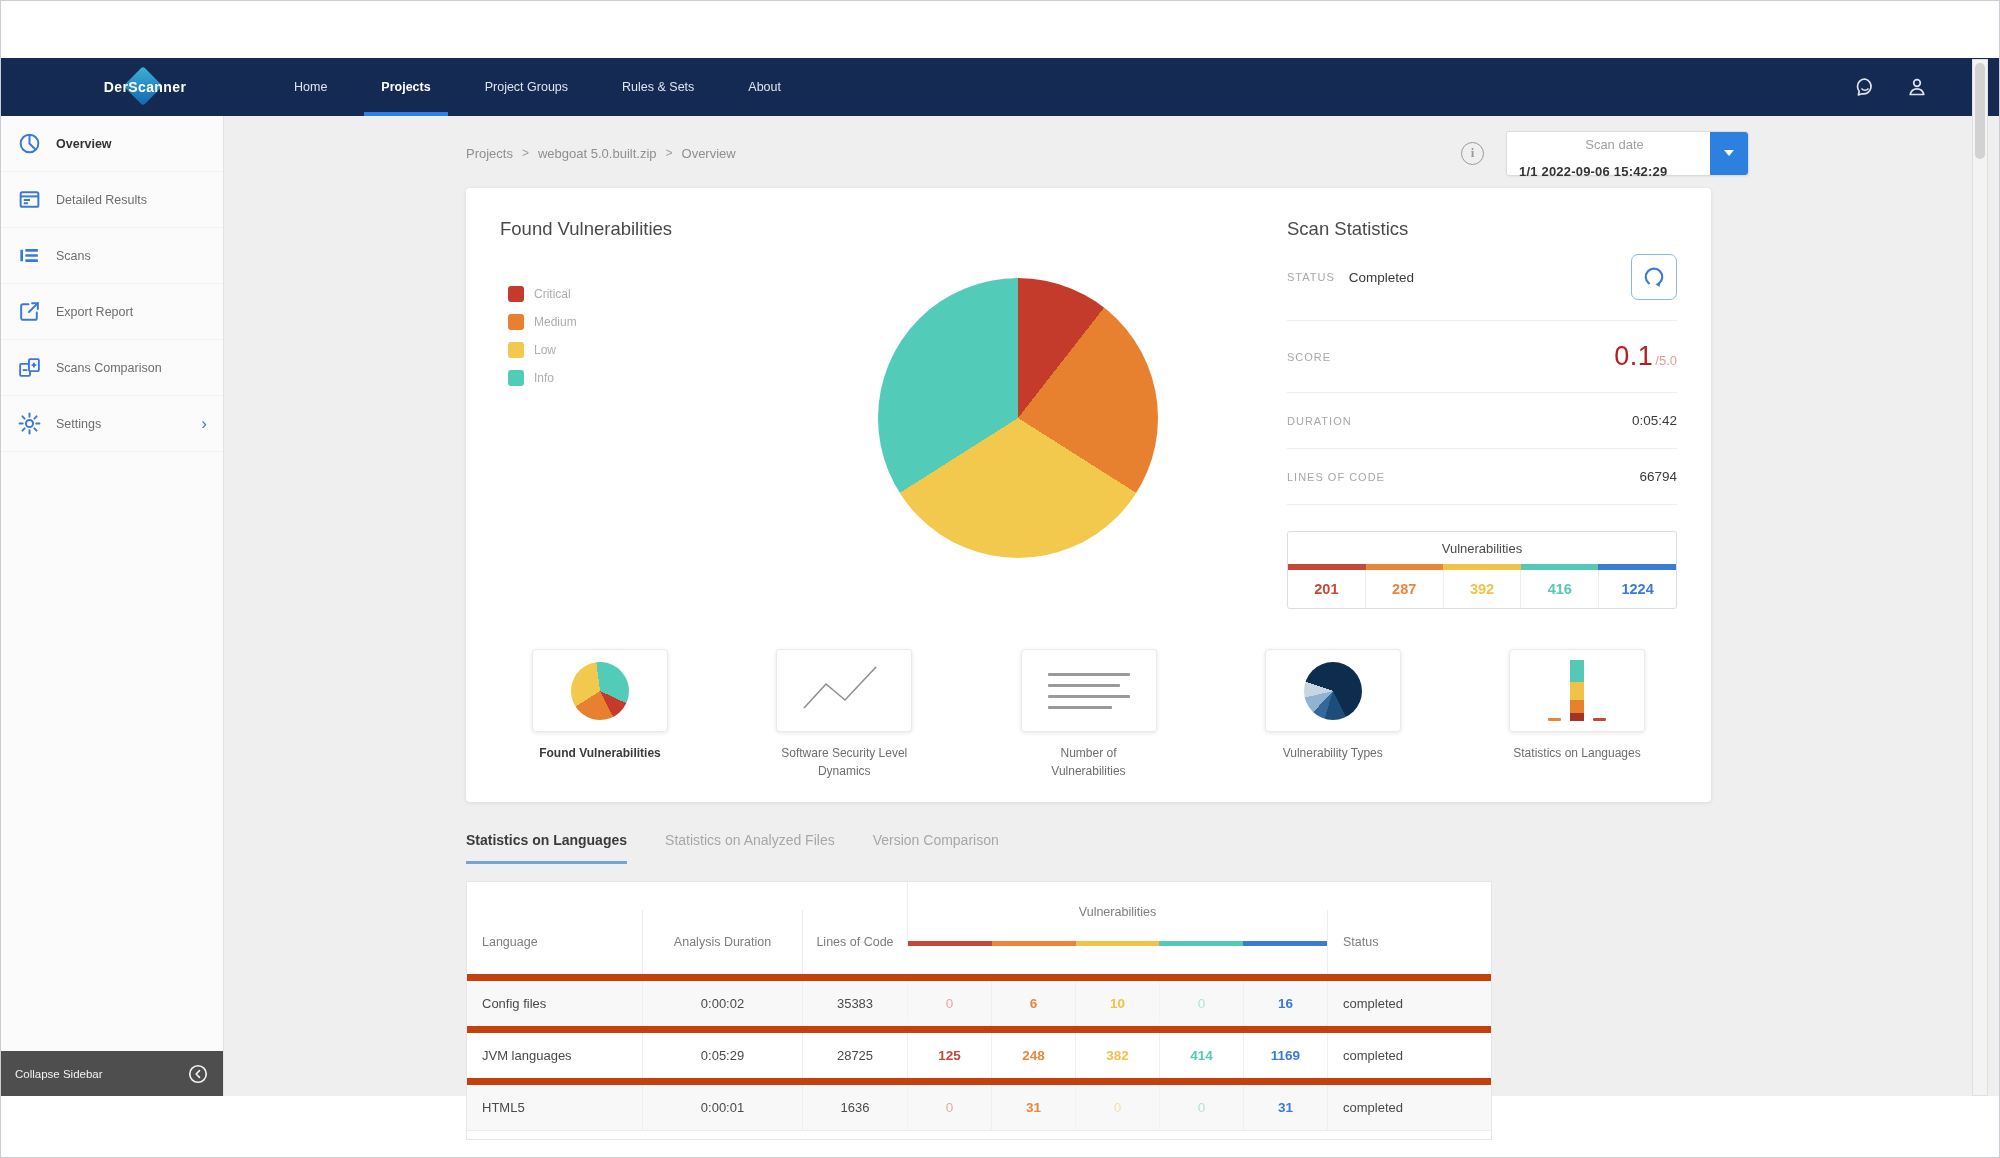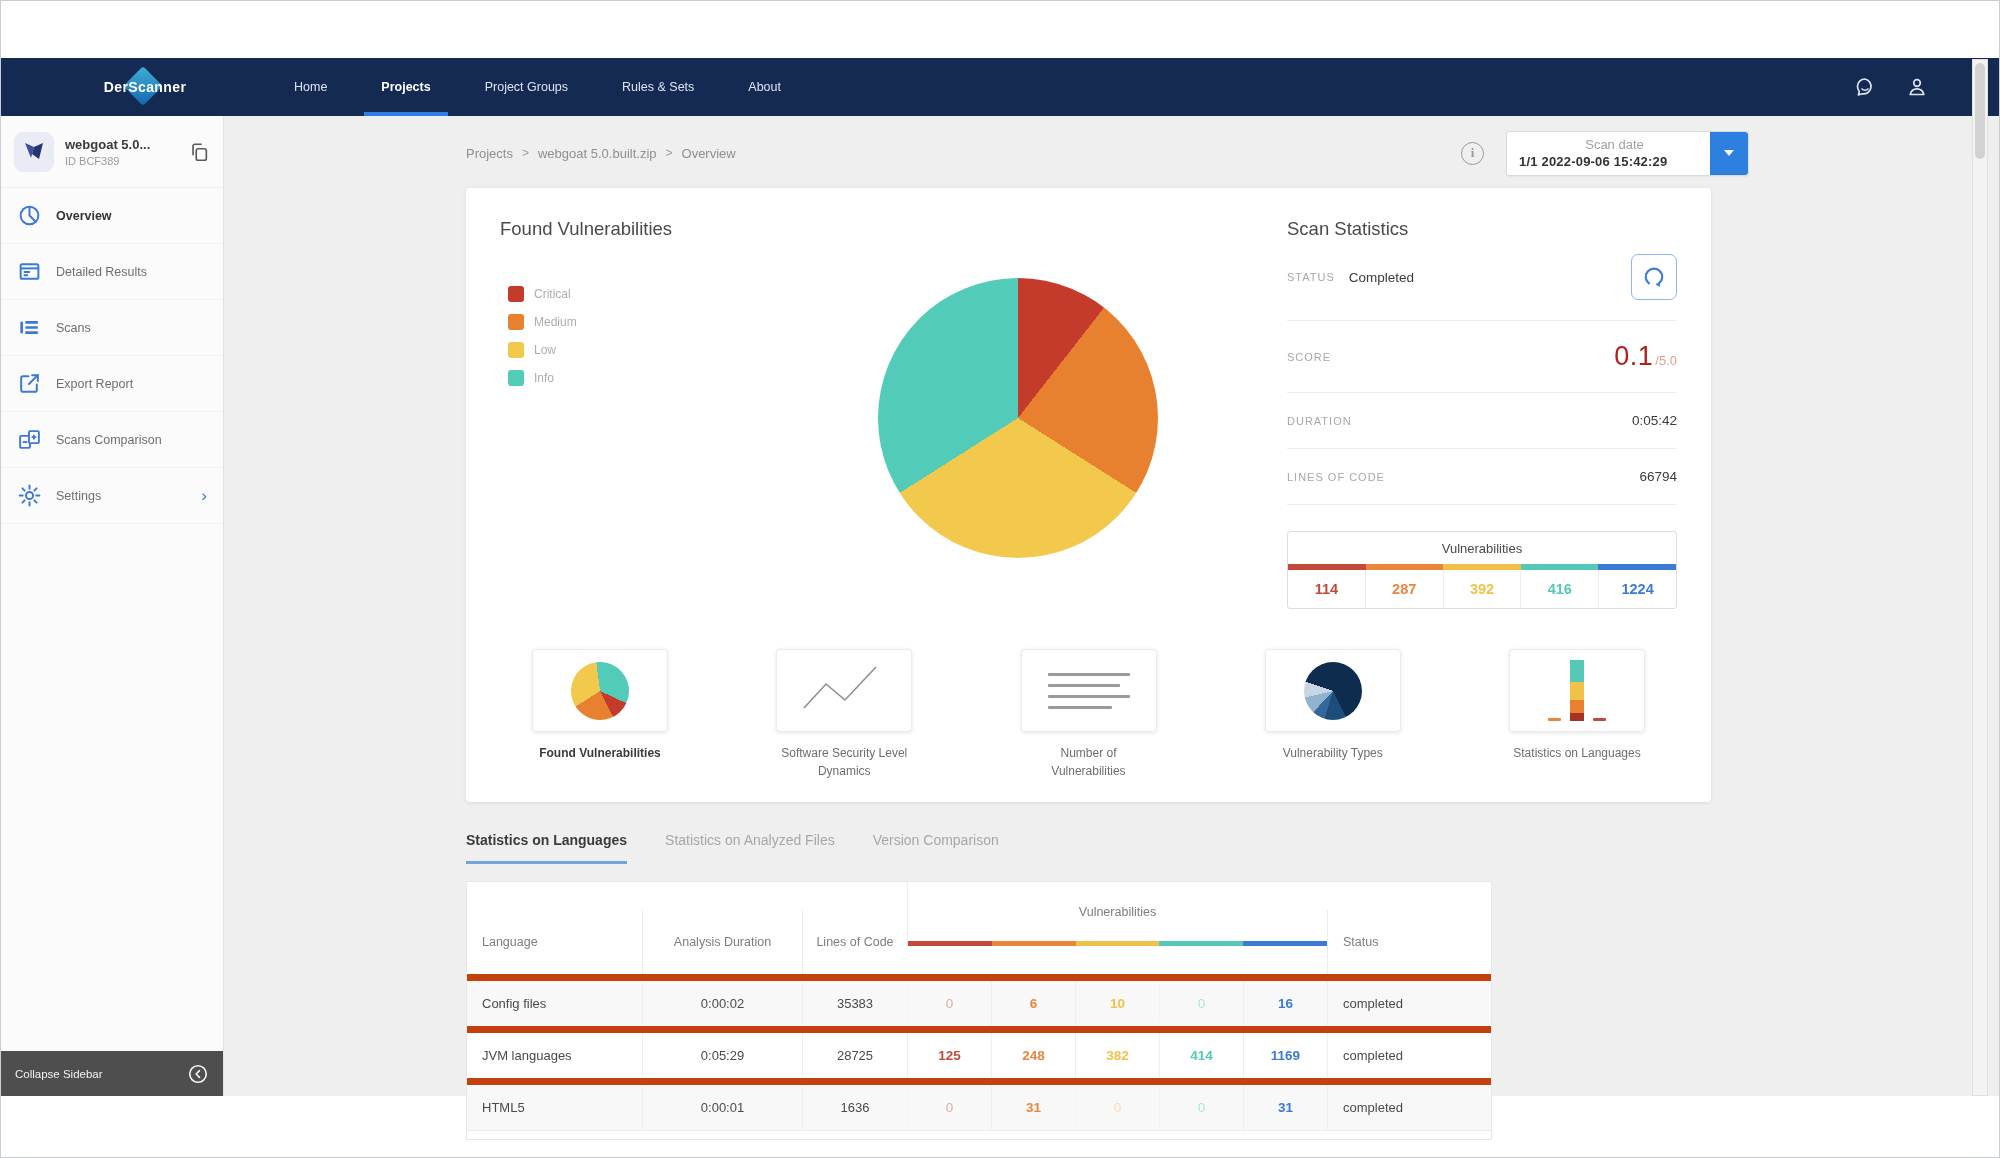--- a/index.html
+++ b/index.html
@@ -58,21 +58,21 @@
   .crumb.current { cursor:default; }
   .crumb-sep { color:#9d9d9d; font-size:12px; }
   .topbar-right { margin-left:auto; display:flex; align-items:center; gap:22px; }
   .info-btn { width:23px; height:23px; border:1.5px solid #9a9a9a; border-radius:50%; color:#9a9a9a;
     font-size:13px; font-weight:700; display:flex; align-items:center; justify-content:center; cursor:pointer;
     font-family:"Liberation Serif", serif; }
   .scan-date { width:243px; height:45px; background:#fff; border:1px solid #dcdcdc; border-radius:3px;
     display:flex; align-items:stretch; cursor:pointer; box-shadow:0 1px 2px rgba(0,0,0,.05); }
   .scan-date-texts { flex:1; padding:5px 0 0 12px; }
   .scan-date-label { font-size:13px; color:#a0a0a0;text-align:center; }
-  .scan-date-value { font-size:13px; color:#333; margin-top:2px; font-weight:600; letter-spacing:.2px; }
+  .scan-date-value { font-size:13px; color:#333; margin-top:12px; font-weight:600; letter-spacing:.2px; }
   .scan-date-btn { width:38px; background:#2d7fe0; border-radius:0 3px 3px 0; display:flex; align-items:center; justify-content:center; }
   .caret-down { width:0; height:0; border-left:5px solid transparent; border-right:5px solid transparent; border-top:6px solid #fff; }
 
   
   .card { margin:12px 0 0 242px; width:1245px; height:614px; background:#fff; border-radius:4px;
     box-shadow:0 1px 4px rgba(0,0,0,.09); padding:30px 34px; position:relative; }
   .card-top { display:flex; }
   .fv-section { flex:1; }
   .panel-title { font-size:18.5px; color:#4a4a4a; }
   .fv-body { display:flex; margin-top:46px; }
@@ -179,38 +179,20 @@
         <circle cx="12" cy="8" r="3.3"></circle>
         <path d="M5.2 19.5c.9-3.7 3.5-5.7 6.8-5.7s5.9 2 6.8 5.7z" stroke-linejoin="round"></path>
       </svg>
     </span>
   </div>
 </div>
 
 <div class="app-row">
 
   <div class="sidebar">
-    <div class="project-header">
-      <div class="project-logo">
-        <svg width="26" height="26" viewBox="0 0 26 26">
-          <path d="M4 4l9 4-3 11z" fill="#3b4fa0"></path>
-          <path d="M13 8l9-4-4 16-7-5z" fill="#27356e"></path>
-        </svg>
-      </div>
-      <div class="project-meta">
-        <div class="project-name">webgoat 5.0...</div>
-        <div class="project-id">ID BCF389</div>
-      </div>
-      <span class="copy-btn">
-        <svg viewBox="0 0 24 24" fill="none" stroke="#5a5a5a" stroke-width="1.8">
-          <rect x="9" y="8.5" width="11" height="12.5" rx="2"></rect>
-          <path d="M5.5 15.5V5.5a2 2 0 0 1 2-2H15"></path>
-        </svg>
-      </span>
-    </div>
     <div class="side-menu">
         <div class="side-item active">
           <span class="icon"><svg viewBox="0 0 24 24" fill="none" stroke="#3c78d8" stroke-width="1.9">
               <circle cx="12" cy="12" r="8.5"></circle>
               <path d="M12 3.5V12l6 6"></path>
             </svg></span>
           <span class="lbl">Overview</span>
         </div>
         <div class="side-item">
           <span class="icon"><svg viewBox="0 0 24 24" fill="none" stroke="#3c78d8" stroke-width="1.9">
@@ -353,21 +335,21 @@
           <div class="vuln-box">
             <div class="vuln-box-title">Vulnerabilities</div>
             <div class="vuln-bar" id="summary-bar">
                 <span style="background: rgb(196, 73, 58);"></span>
                 <span style="background: rgb(232, 135, 60);"></span>
                 <span style="background: rgb(240, 194, 74);"></span>
                 <span style="background: rgb(86, 200, 183);"></span>
                 <span style="background: rgb(58, 123, 213);"></span>
               </div>
             <div class="vuln-counts" id="summary-counts">
-                <div class="vuln-count" style="color: rgb(196, 73, 58);">114</div>
+                <div class="vuln-count" style="color: rgb(196, 73, 58);">201</div>
                 <div class="vuln-count" style="color: rgb(232, 135, 60);">287</div>
                 <div class="vuln-count" style="color: rgb(240, 194, 74);">392</div>
                 <div class="vuln-count" style="color: rgb(86, 200, 183);">416</div>
                 <div class="vuln-count" style="color: rgb(58, 123, 213);">1224</div>
               </div>
           </div>
         </div>
       </div>
 
       <div class="carousel">

